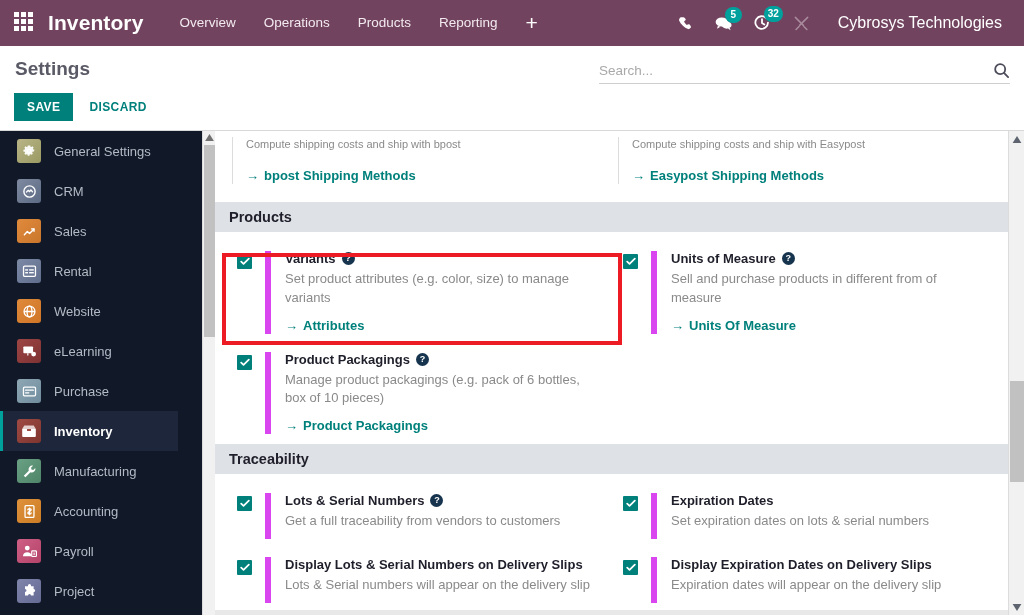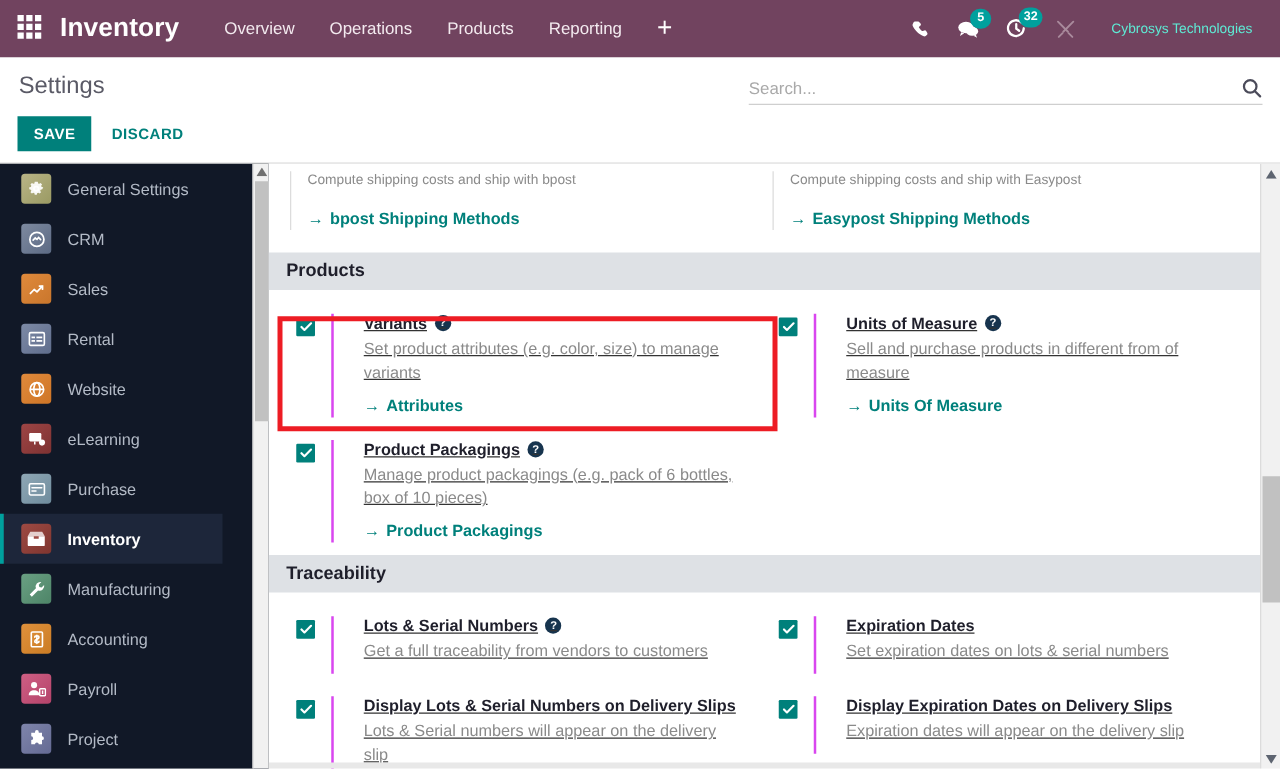--- a/index.html
+++ b/index.html
@@ -64,21 +64,21 @@
     font-size: 10px;
     font-weight: bold;
     line-height: 1;
     padding: 3px 4px 3px 4px;
     border-radius: 9px;
     min-width: 17px;
     text-align: center;
   }
   .debug-icon { color: #a98a9c; margin: 0 16px 0 12px; cursor: pointer; display:flex; }
   .company-name {
-    font-size: 11px; color: #5eead4; padding: 0 12px;
+    font-size: 16px; color: #ffffff; padding: 0 12px;
     cursor: pointer; white-space: nowrap;
   }
   .user-menu { display: flex; align-items: center; cursor: pointer; padding-right: 8px; }
   .avatar {
     width: 28px; height: 28px; border-radius: 50%;
     margin-right: 7px;
     background:
       radial-gradient(circle at 50% 72%, #d9a98c 0 28%, transparent 29%),
       radial-gradient(circle at 50% 38%, #e8c3a6 0 22%, transparent 23%),
       radial-gradient(circle at 50% 22%, #4a3526 0 30%, transparent 31%),
@@ -95,21 +95,21 @@
     background: #fff;
     border-bottom: 1px solid #d8d8d8;
     padding: 12px 14px 0 14px;
     display: flex;
     position: relative;
   }
   .cp-left { flex: none; width: 585px; }
   .page-title {
     font-size: 19px;
     color: #5a5a66;
-    font-weight: normal;
+    font-weight: bold;
     margin-bottom: 13px;
     margin-left: 1px;
   }
   .btn-row { display: flex; align-items: center; }
   .btn-save {
     background: #00807B;
     color: #fff;
     font-size: 12px;
     font-weight: bold;
     letter-spacing: .4px;
@@ -276,25 +276,24 @@
     background: #00807B;
     flex: none;
     margin-top: 3px;
     margin-right: 13px;
     display: flex; align-items: center; justify-content: center;
     cursor: pointer;
     border-radius: 1px;
   }
   .chk svg { display: block; }
   .setting-body {
-    border-left: 2px solid #d946ef;
-    padding-left: 24px;
+    border-left: 6px solid #d946ef;
+    padding-left: 14px;
     flex: 1;
     min-width: 0;
-    text-decoration: underline;
   }
   .setting-title {
     font-size: 13px;
     font-weight: bold;
     color: #1f1f2b;
     display: flex;
     align-items: center;
     margin-bottom: 4px;
   }
   .help-icon {

